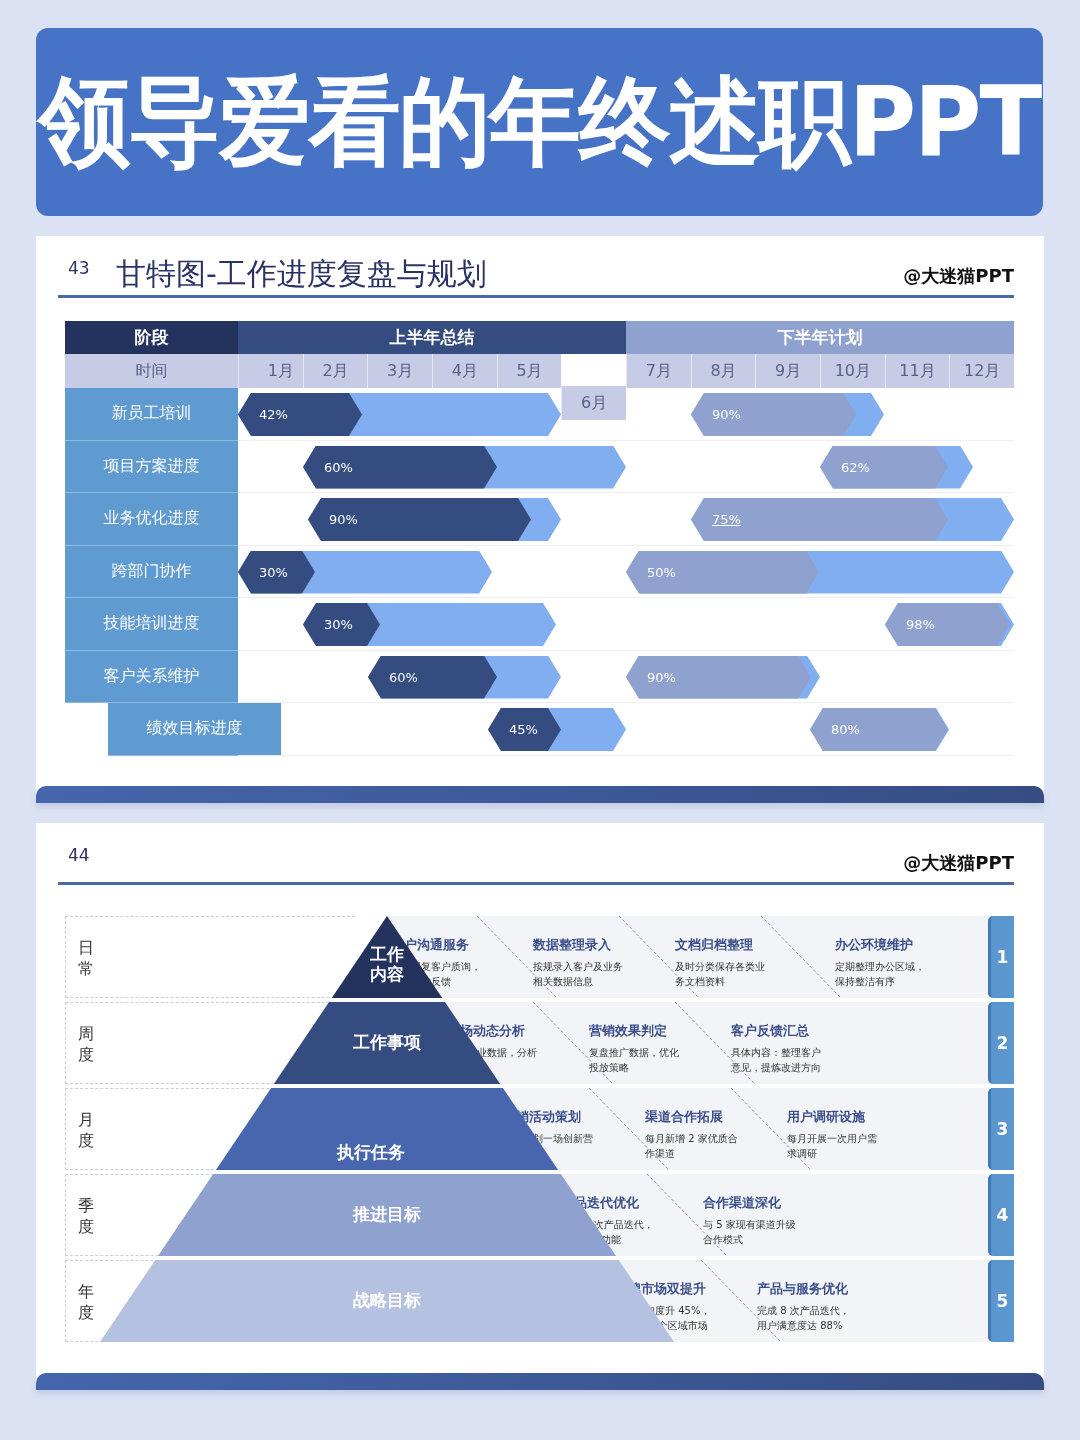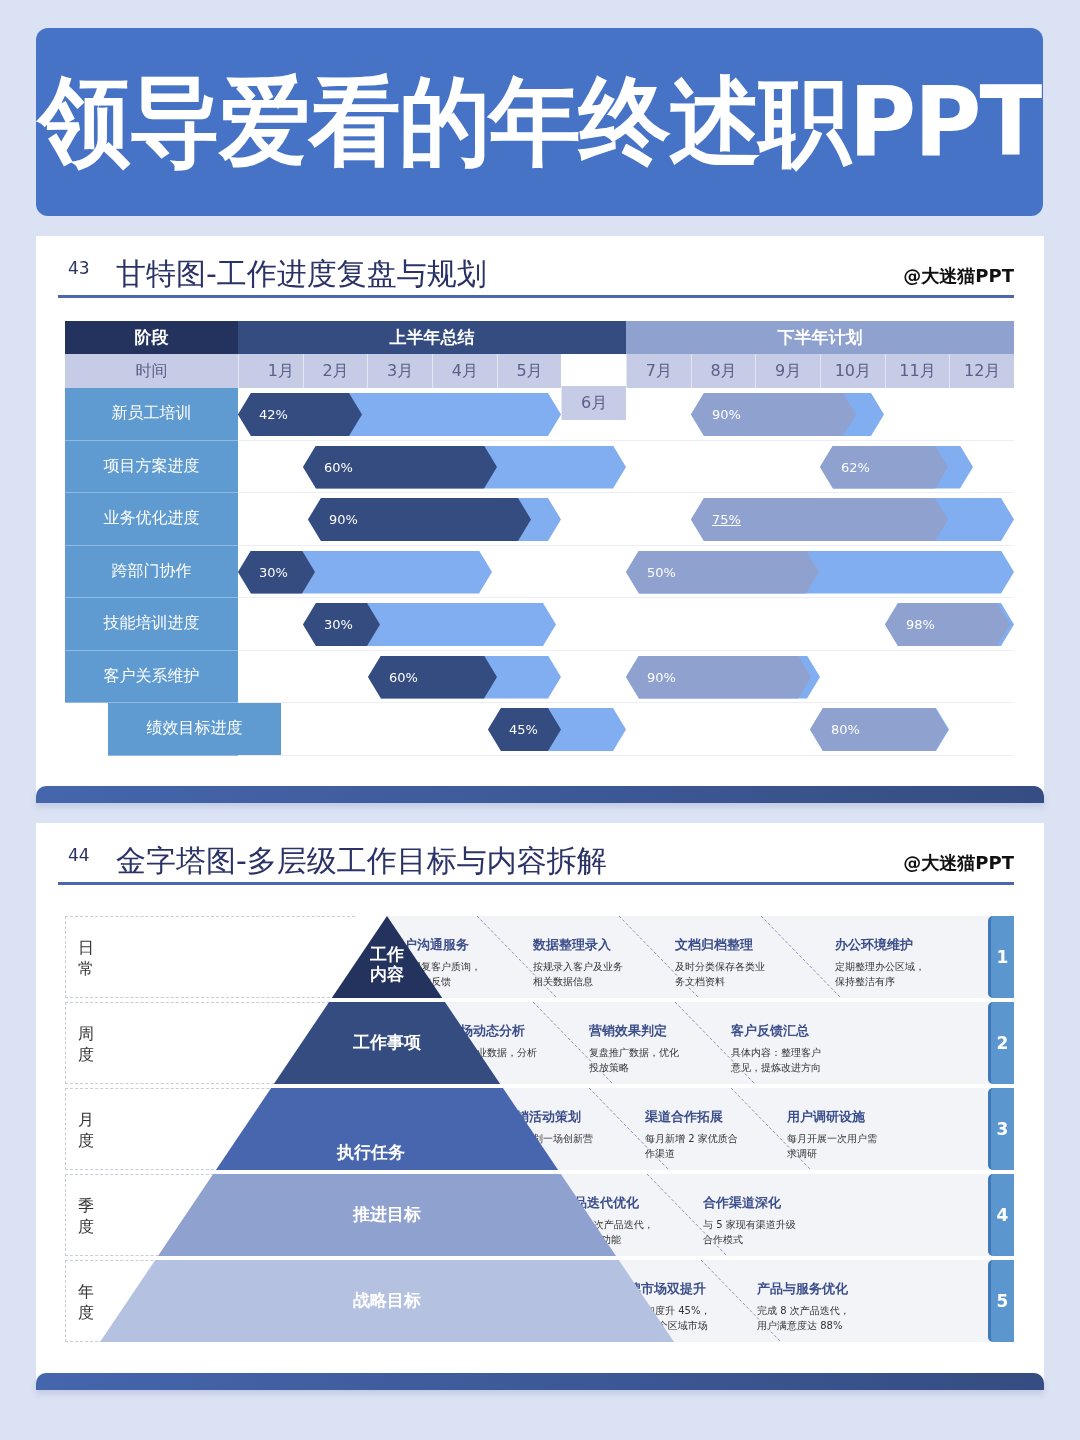--- a/index.html
+++ b/index.html
@@ -189,21 +189,20 @@
       <div class="bar bar-dark2" style="left: 745px; top: 387px; width: 138px;"></div>
       <div class="bar-label" style="left: 766px; top: 387px;">80%</div>
     </div>
 
   <div class="card-footer" style="top:550px;"></div>
 </div>
 
 <div class="card" style="top:823px;height:567px;">
   <div class="sec-head">
     <span class="sec-num">44</span>
-    <span class="sec-title">金字塔图-多层级工作目标与内容拆解</span>
     <span class="sec-brand">@大迷猫PPT</span>
   </div>
 
   <div class="pyr-wrap" id="pyr">
     <div class="tier-row" style="top: 0px;">
         <div class="tier-box">
           <div class="tier-label">
             <div>日</div>
             <div>常</div>
           </div>

